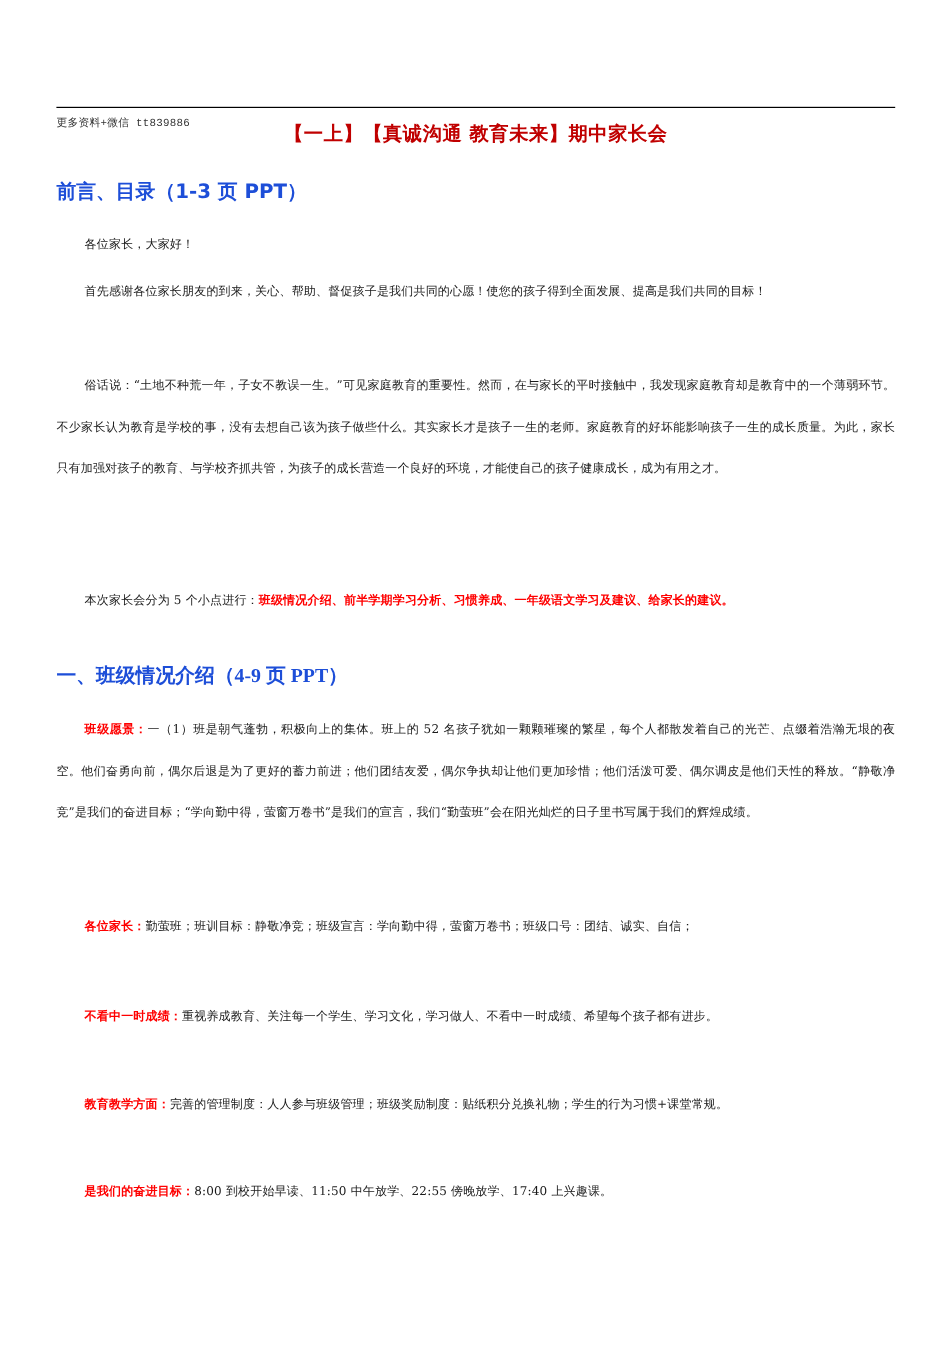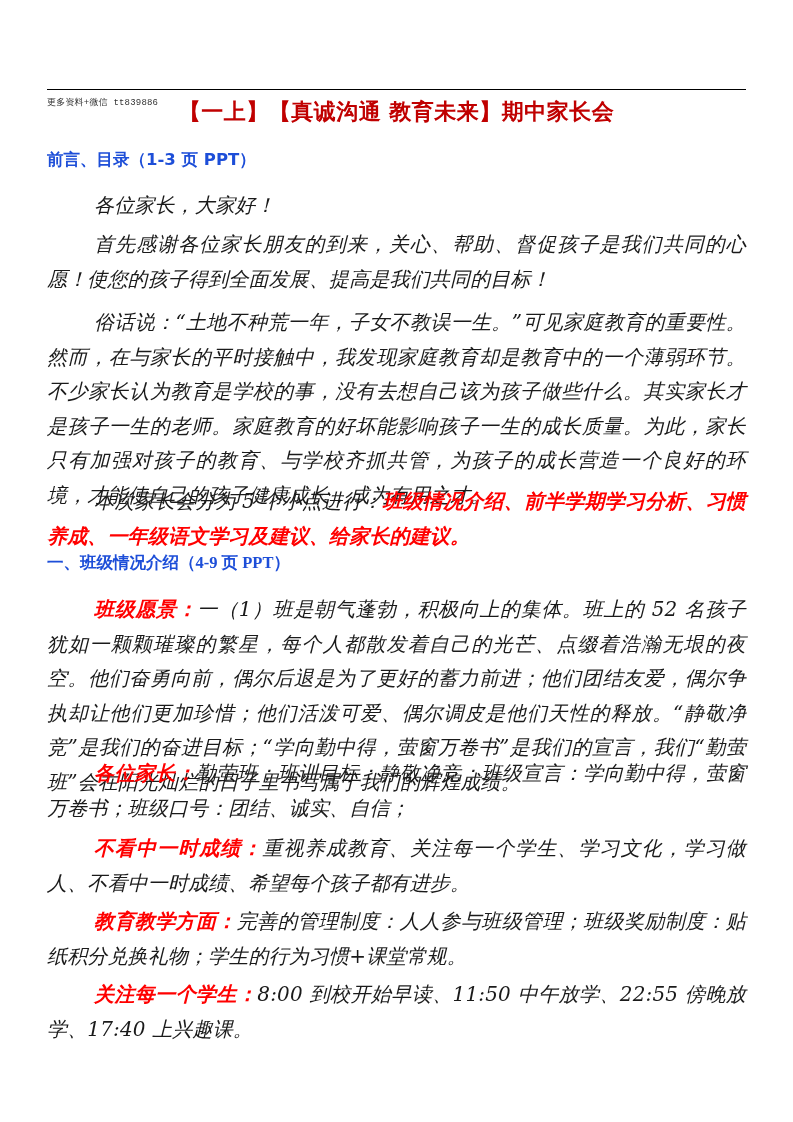--- a/index.html
+++ b/index.html
@@ -4,25 +4,25 @@
 <style>
   html, body { margin:0; padding:0; background:#ffffff; }
   body { width:793px; height:1122px; position:relative; overflow:hidden;
          font-family:"DejaVu Serif","Liberation Serif",serif; color:#1a1a1a; }
   .page { position:absolute; left:47px; top:0; width:700px; }
   .topnote { position:absolute; top:56px; left:0; font-family:Liberation Mono, monospace;
              font-size:9px; color:#333; letter-spacing:0.2px;margin-top:40px; }
   .rule { position:absolute; top:89px; left:0; width:699px; height:0; border-top:1.3px solid #000; }
   .title { position:absolute; top:97px; left:0; width:699px; text-align:center;
            font-family:"DejaVu Sans","Liberation Sans",sans-serif; font-weight:bold;
-           font-size:22px; color:#c00000; letter-spacing:0.5px; line-height:30px; }
+           font-size:16px; color:#c00000; letter-spacing:0.5px; line-height:30px; }
   .h2 { position:absolute; left:0; font-family:"DejaVu Sans","Liberation Sans",sans-serif;
         font-weight:bold; font-size:16.5px; color:#1d4ed8; line-height:26px; }
-  .p { position:absolute; left:0; width:699px; font-size:20px; line-height:34.5px;
-       text-indent:2.35em; text-align:justify; letter-spacing:0.15px;font-style:italic; }
+  .p { position:absolute; left:0; width:699px; font-size:10px; line-height:34.5px;
+       text-indent:2.35em; text-align:justify; letter-spacing:0.15px; }
   .hl { color:#ff0000; font-weight:bold; font-family:"DejaVu Sans","Liberation Sans",sans-serif; }
 </style>
 </head>
 <body>
 
 <div class="page">
 
   <div class="topnote">更多资料+微信 tt839886</div>
   <div class="rule"></div>
 
@@ -52,16 +52,16 @@
 
   <div class="p" style="top:831px;">
     <span class="hl">不看中一时成绩：</span><span>重视养成教育、关注每一个学生、学习文化，学习做人、不看中一时成绩、希望每个孩子都有进步。</span>
   </div>
 
   <div class="p" style="top:904px;">
     <span class="hl">教育教学方面：</span><span>完善的管理制度：人人参与班级管理；班级奖励制度：贴纸积分兑换礼物；学生的行为习惯+课堂常规。</span>
   </div>
 
   <div class="p" style="top:977px;">
-    <span class="hl">关注每一个学生：</span><span>8:00 到校开始早读、11:50 中午放学、22:55 傍晚放学、17:40 上兴趣课。</span>
+    <span class="hl">是我们的奋进目标：</span><span>8:00 到校开始早读、11:50 中午放学、22:55 傍晚放学、17:40 上兴趣课。</span>
   </div>
 
 </div>
 
 </body></html>

